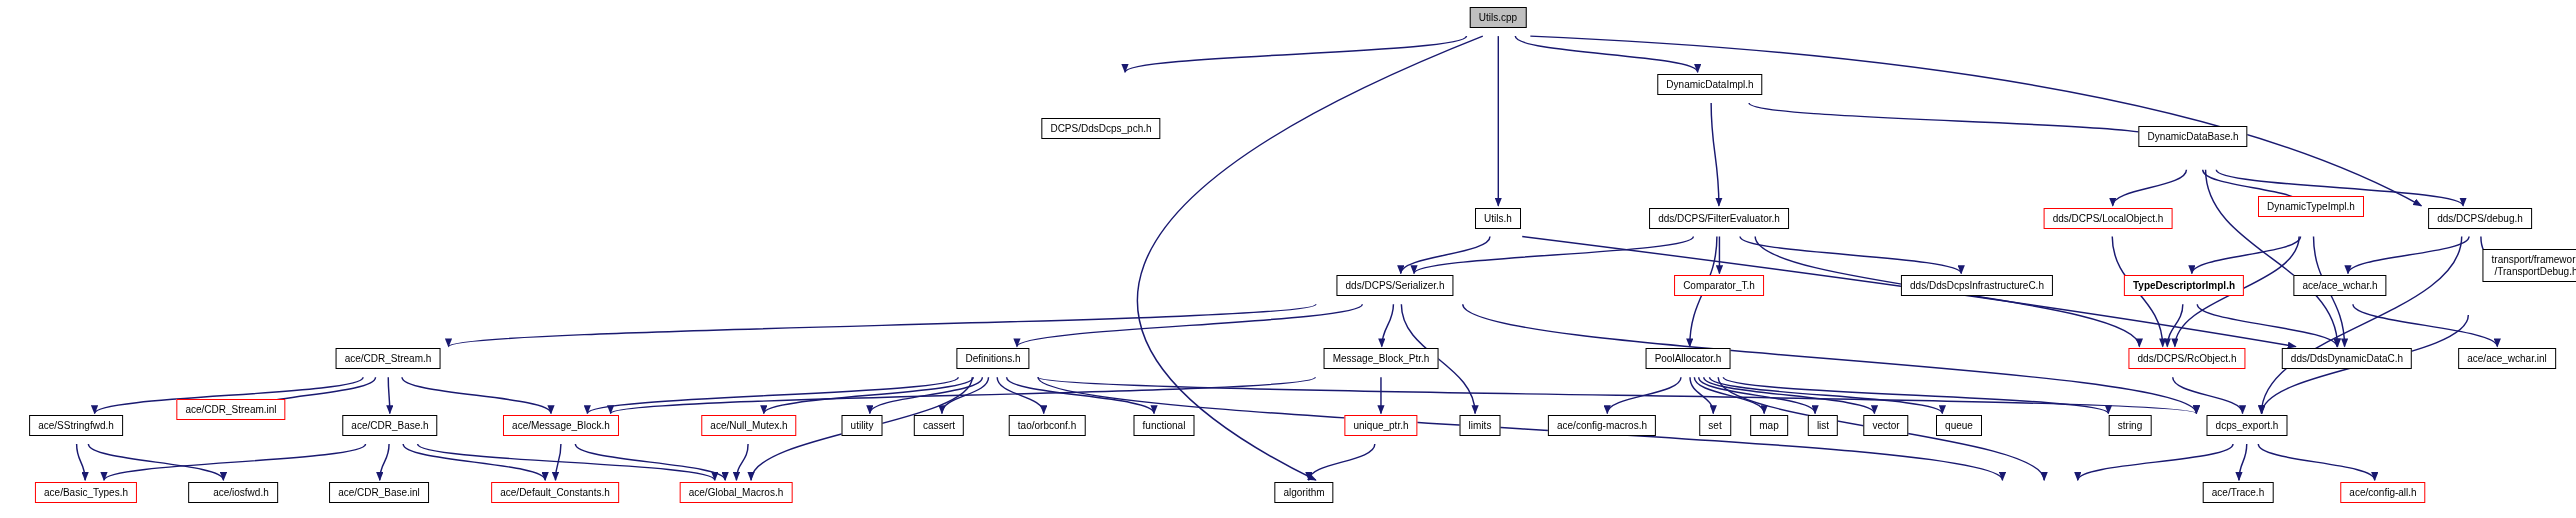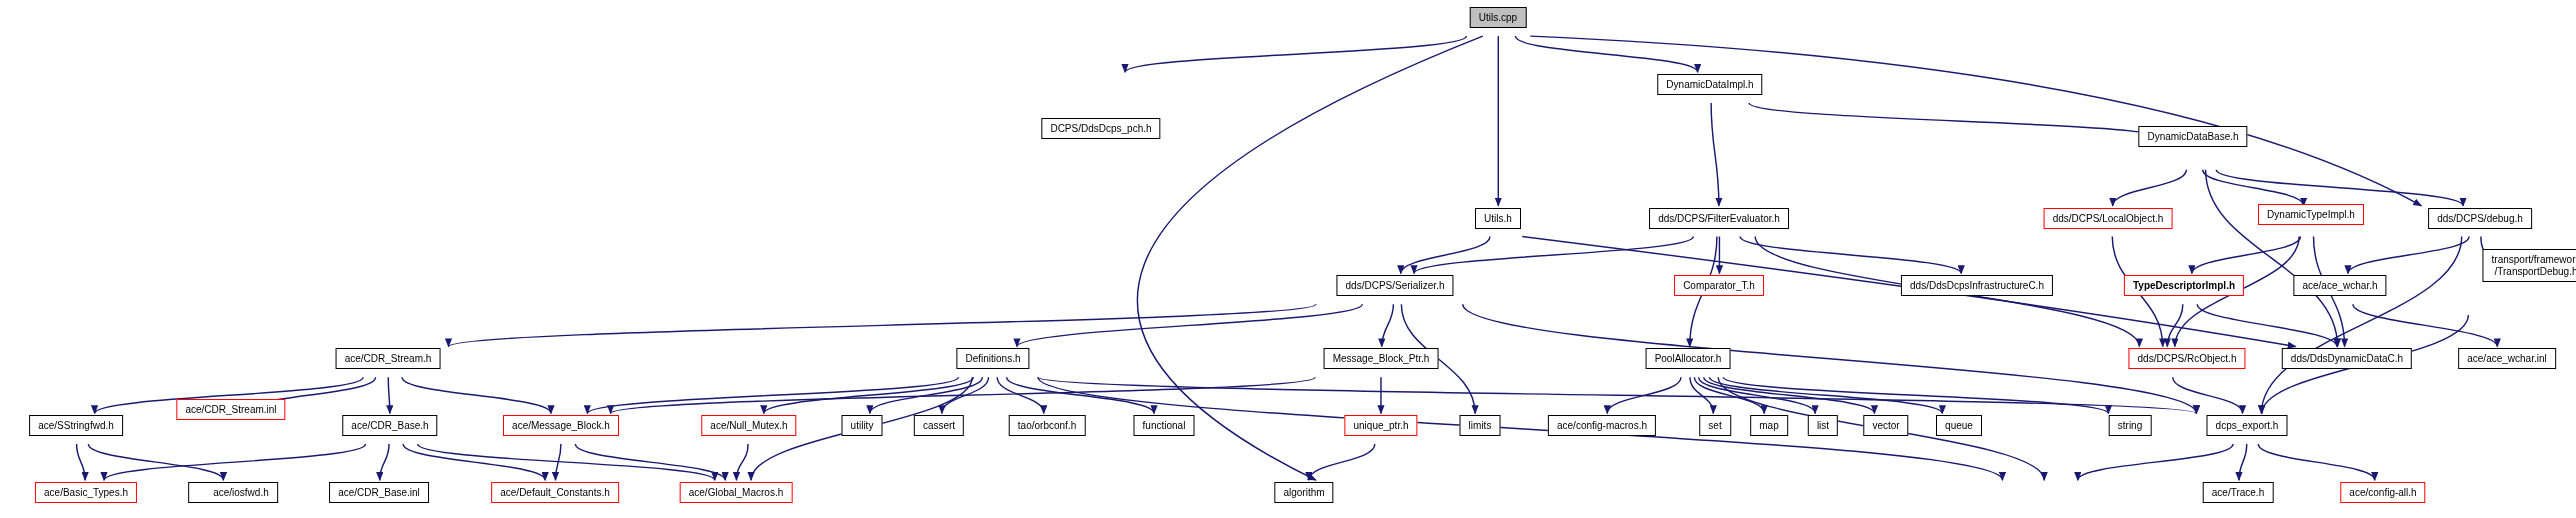--- a/index.html
+++ b/index.html
@@ -131,21 +131,21 @@
       </g>
   </svg>
 
 <div class="node main" style="left: 1498px; top: 7.2px;">Utils.cpp</div>
     <div class="node normal" style="left: 1101px; top: 74px; margin-top: 44px;">DCPS/DdsDcps_pch.h</div>
     <div class="node normal" style="left: 1710px; top: 74px;">DynamicDataImpl.h</div>
     <div class="node normal" style="left: 2193px; top: 126px;">DynamicDataBase.h</div>
     <div class="node normal" style="left: 1498px; top: 208px;">Utils.h</div>
     <div class="node normal" style="left: 1719px; top: 208px;">dds/DCPS/FilterEvaluator.h</div>
     <div class="node truncated" style="left: 2108px; top: 208px;">dds/DCPS/LocalObject.h</div>
-    <div class="node truncated" style="left: 2311px; top: 204px;">DynamicTypeImpl.h</div>
+    <div class="node truncated" style="left: 2311px; top: 196px;">DynamicTypeImpl.h</div>
     <div class="node normal" style="left: 2480px; top: 208px;">dds/DCPS/debug.h</div>
     <div class="node normal" style="left: 1395px; top: 275px;">dds/DCPS/Serializer.h</div>
     <div class="node truncated" style="left: 1719px; top: 275px;">Comparator_T.h</div>
     <div class="node normal" style="left: 1977px; top: 275px;">dds/DdsDcpsInfrastructureC.h</div>
     <div class="node truncated" style="left: 2184px; top: 275px; font-weight: bold;">TypeDescriptorImpl.h</div>
     <div class="node normal" style="left: 2340px; top: 275px;">ace/ace_wchar.h</div>
     <div class="node normal" style="left: 2488px; top: 249px; margin-left: 48px;">
       <div>transport/framework</div>
       <div>/TransportDebug.h</div>
     </div>

